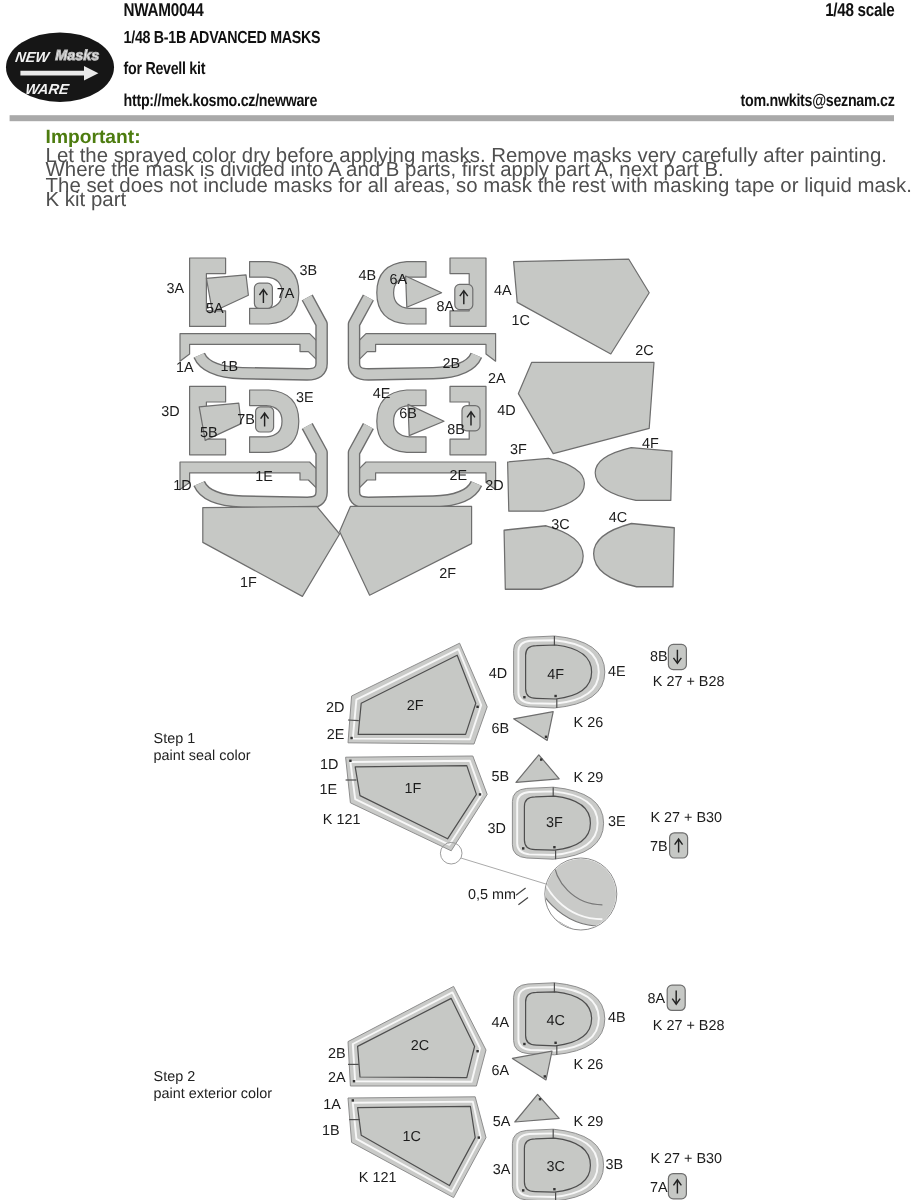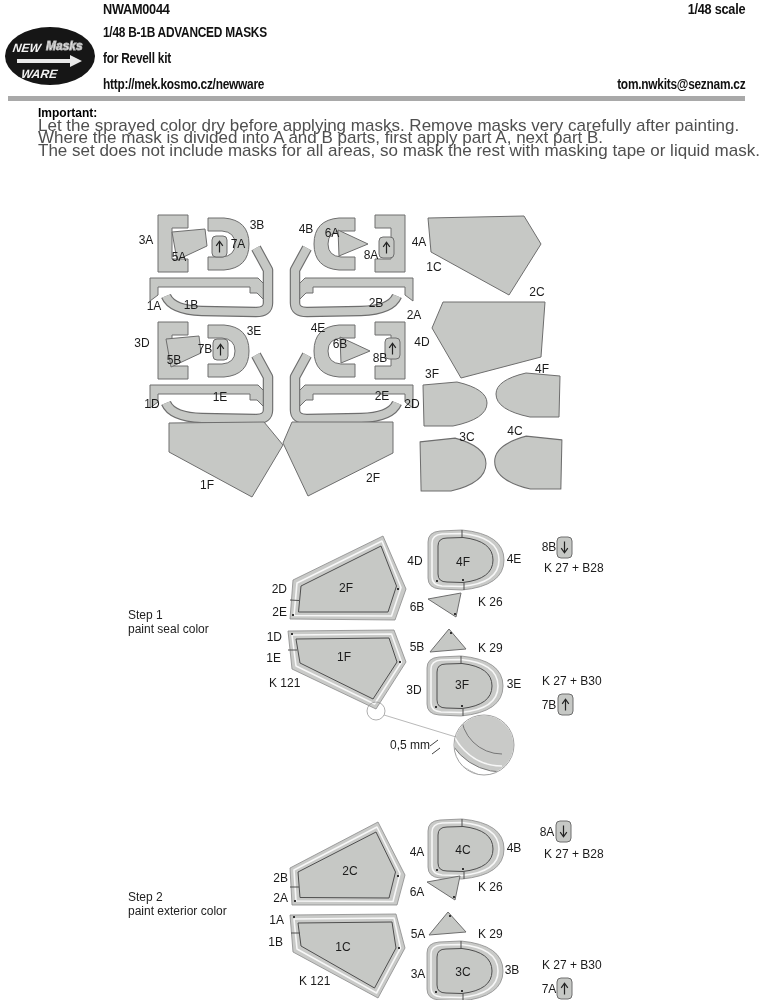--- a/index.html
+++ b/index.html
@@ -3,21 +3,21 @@
 <meta charset="utf-8">
 <style>
   html,body{margin:0;padding:0;background:#fff;}
   .page{position:relative;width:759px;height:1000px;background:#fff;overflow:hidden;
         font-family:"Liberation Sans",sans-serif;color:#1b1b1b;}
   .abs{position:absolute;white-space:nowrap;}
   .hdr{font-weight:bold;font-size:14.5px;letter-spacing:-0.3px;transform:scaleX(.82);transform-origin:left top;color:#111;}
   .hdr-r{transform-origin:right top;}
   .code{font-size:15.5px;}
   .divider{position:absolute;left:8px;top:96px;width:737px;height:5px;background:#a9a9a9;}
-  .imp-head{font-weight:bold;font-size:12px;color:#000000;}
+  .imp-head{font-weight:bold;font-size:16px;color:#4d7c0f;}
   .imp-line{font-size:17px;line-height:12.4px;color:#4f4f4f;}
   svg.diagram{position:absolute;left:0;top:0;}
   svg text{font-family:"Liberation Sans",sans-serif;font-size:12px;fill:#1b1b1b;}
   svg text.st{fill:#222;}
   .m{fill:#c6c8c5;stroke:#6e6e6e;stroke-width:1;stroke-linejoin:round;}
   .mo{fill:#c9cac8;stroke:#8a8a8a;stroke-width:0.8;stroke-linejoin:round;}
   .mi{fill:#c6c8c5;stroke:#4e4e4e;stroke-width:1;stroke-linejoin:round;}
   .wline{fill:none;stroke:#f7f7f7;stroke-width:1.6;stroke-linejoin:round;}
   .dline{fill:none;stroke:#4e4e4e;stroke-width:1;}
   .gline{fill:none;stroke:#888;stroke-width:0.8;}
@@ -44,20 +44,21 @@
   <span class="abs hdr" style="left:103px;top:50px;">for Revell kit</span>
   <span class="abs hdr" style="left:103px;top:76px;">http://mek.kosmo.cz/newware</span>
   <span class="abs hdr hdr-r" style="right:14px;top:76px;">tom.nwkits@seznam.cz</span>
   <div class="divider"></div>
 
   <div class="abs" style="left:38px;top:106px;">
     <div class="imp-head">Important:</div>
     <div class="imp-line">Let the sprayed color dry before applying masks. Remove masks very carefully after painting.</div>
     <div class="imp-line">Where the mask is divided into A and B parts, first apply part A, next part B.</div>
     <div class="imp-line">The set does not include masks for all areas, so mask the rest with masking tape or liquid mask.</div>
+    <div class="imp-line">K kit part</div>
   </div>
 
   <svg class="diagram" width="759" height="1000" viewBox="0 0 759 1000">
     <defs>
       <g id="cluster">
         <path class="m" d="M8,0 H38 V13 H22 V44 H38 V57 H8 Z"></path>
         <path class="m" d="M58,3 H74 Q99,5 99,29 Q99,53 74,55 H58 V42 H72 Q85,41 85,29 Q85,17 72,16 H58 Z"></path>
       </g>
       <g id="strip">
         <path class="m" d="M0,23 V0 H108 L115,7 V23 L107,15 H100 V9 H8 V17 Z"></path>

